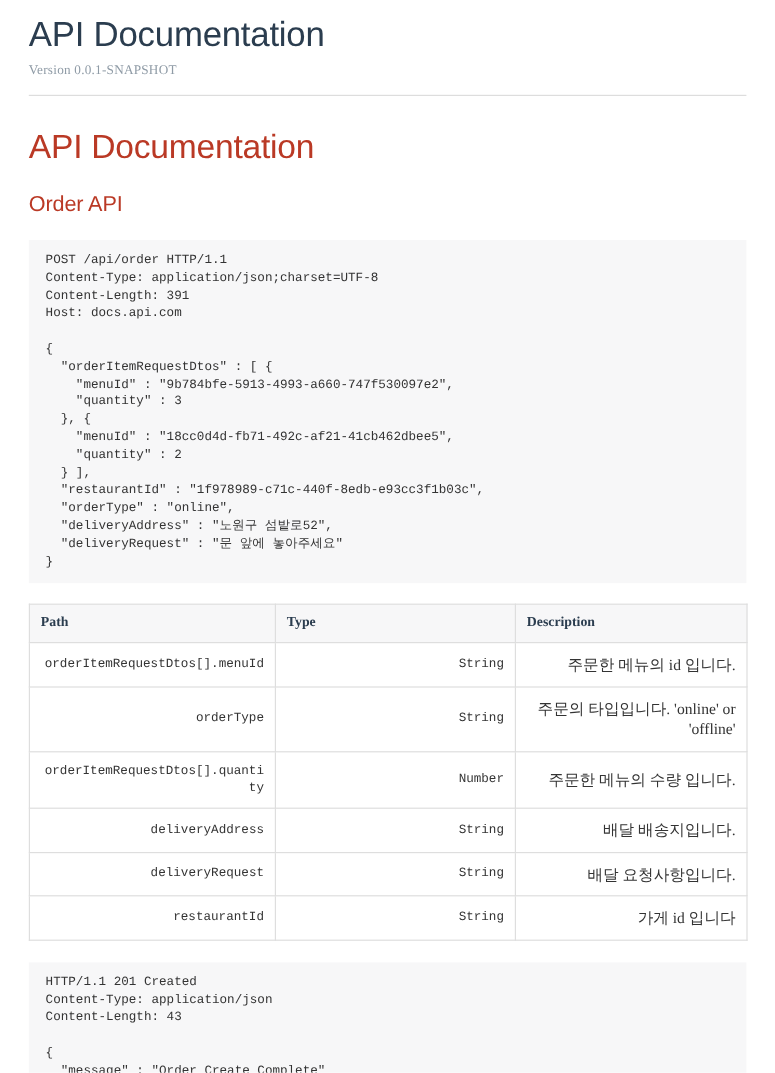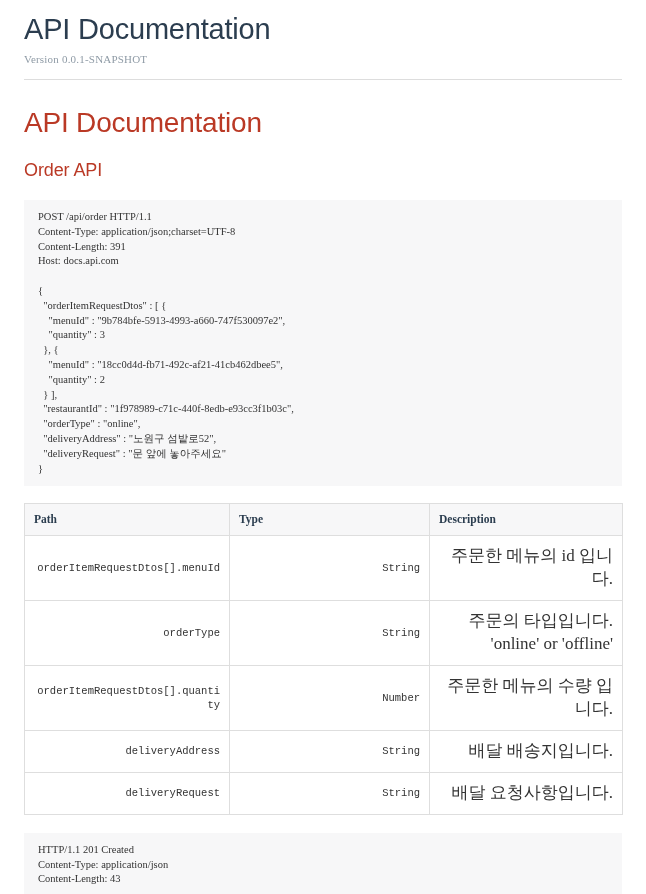--- a/index.html
+++ b/index.html
@@ -65,21 +65,21 @@
   }
 
   
   .listing-block {
     background: #f7f7f8;
     margin: 18px 0 0 0;
     padding: 10px 12px 10px 14px;
   }
   .listing-block pre {
     margin: 0;
-    font-family: Liberation Serif, serif;
+    font-family: Liberation Mono, monospace;
     font-size: 10.5px;
     line-height: 14.8px;
     color: #333333;
     white-space: pre;
     letter-spacing: 0px;
   }
 
   
   .doc-table {
     width: 100%;
@@ -109,21 +109,21 @@
     vertical-align: middle;
     font-family: "Liberation Mono", "DejaVu Sans Mono", monospace;
     font-size: 10.5px;
     line-height: 1.35;
     color: #333333;
     word-break: break-all;
     text-align: right;
   }
   .doc-table td.desc-cell {
     font-family: "Liberation Serif", serif;
-    font-size: 17px;
+    font-size: 13px;
     color: #333333;
     word-break: normal;
   }
 </style>
 </head>
 <body>
 
 <div class="page">
 
   <div class="doc-header">
@@ -188,20 +188,25 @@
       <tr>
         <td>deliveryAddress</td>
         <td>String</td>
         <td class="desc-cell">배달 배송지입니다.</td>
       </tr>
       <tr>
         <td>deliveryRequest</td>
         <td>String</td>
         <td class="desc-cell">배달 요청사항입니다.</td>
       </tr>
+      <tr>
+        <td>restaurantId</td>
+        <td>String</td>
+        <td class="desc-cell">가게 id 입니다</td>
+      </tr>
     </tbody>
   </table>
 
   <div class="listing-block">
     <pre>HTTP/1.1 201 Created
 Content-Type: application/json
 Content-Length: 43
 
 {
   "message" : "Order Create Complete"

